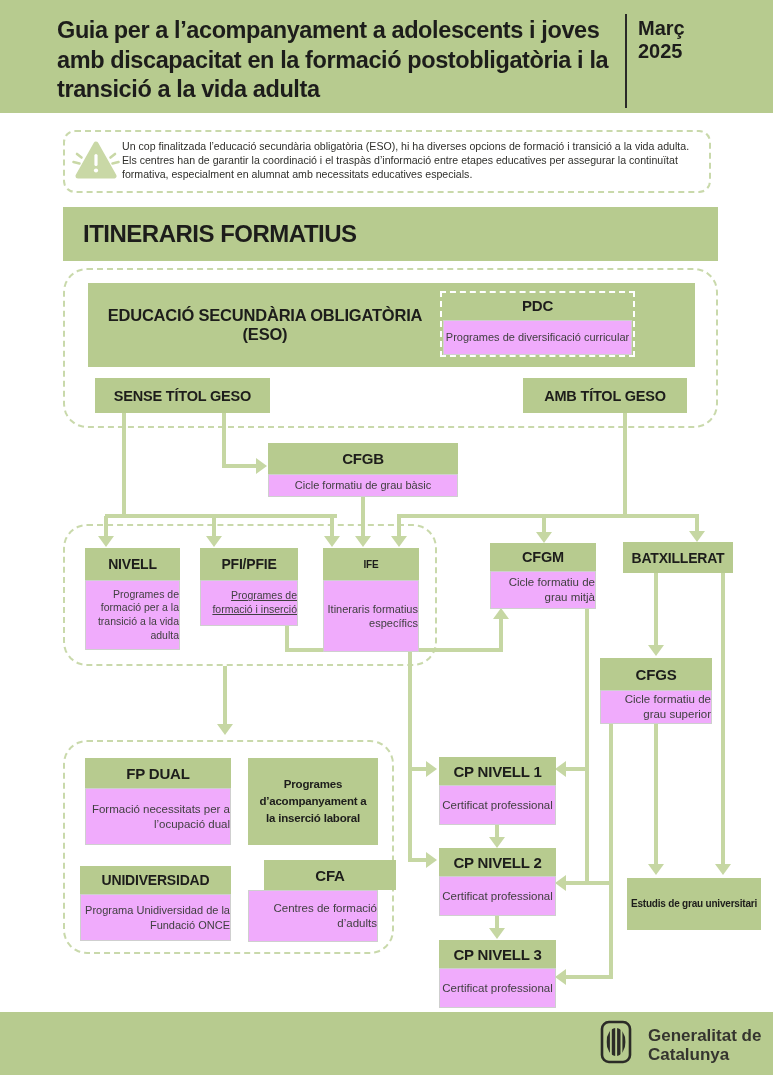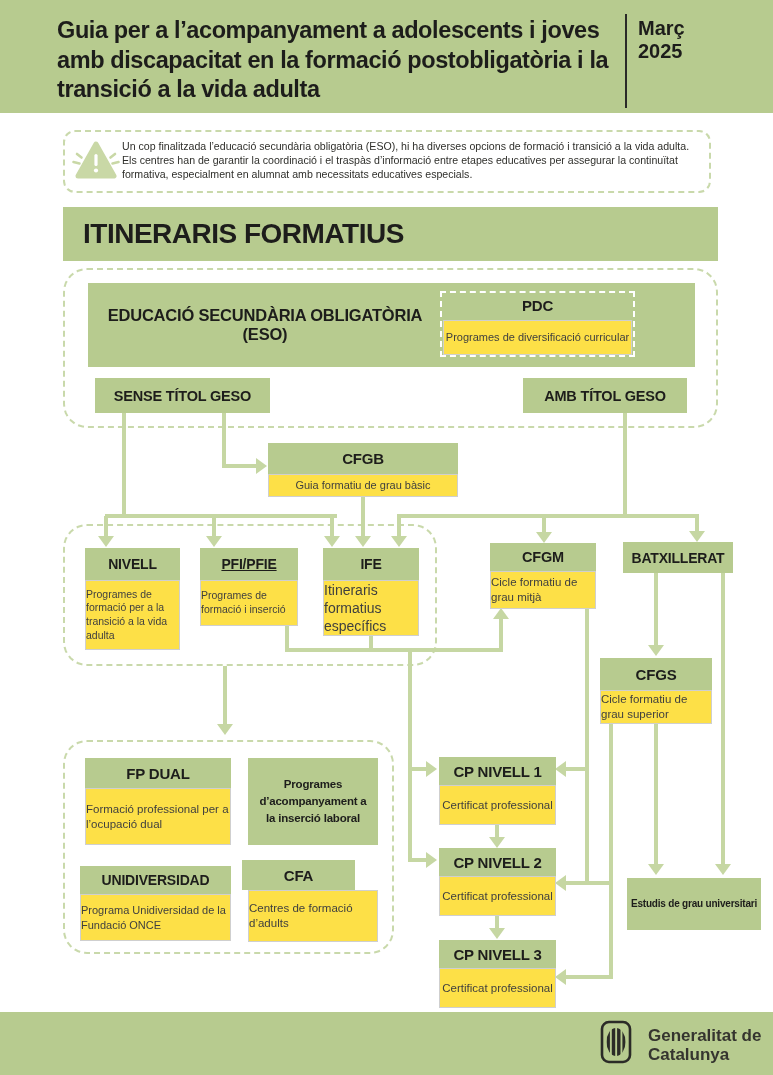--- a/index.html
+++ b/index.html
@@ -21,64 +21,64 @@
   .hdr-date{left:638px;top:17px;width:70px;font-size:20px;font-weight:700;line-height:1.15;color:var(--dark);}
   .ftr{left:0;top:1012px;width:773px;height:63px;background:var(--green);}
   .ftr-text{left:648px;top:1027px;width:125px;font-size:17px;font-weight:700;line-height:1.1;color:#35352f;}
 
   
   .notice{left:63px;top:130px;width:648px;height:63px;border:2px dashed var(--dash);border-radius:12px;}
   .notice-text{left:122px;top:139px;width:584px;font-size:10.6px;line-height:1.33;color:#2f2f2b;}
 
   
   .bar{left:63px;top:207px;width:655px;height:54px;background:var(--green);display:flex;align-items:center;}
-  .bar-text{margin-left:20px;font-size:28px;font-weight:700;letter-spacing:-0.5px;color:var(--dark);}
+  .bar-text{margin-left:20px;font-size:24px;font-weight:700;letter-spacing:-0.5px;color:var(--dark);}
 
   
   .dashbox{border:2px dashed var(--dash);border-radius:24px;}
   .c1{left:63px;top:268px;width:655px;height:160px;}
   .c2{left:63px;top:524px;width:374px;height:142px;}
   .c3{left:63px;top:740px;width:331px;height:214px;}
 
   
   .gfill{background:var(--green);}
   .hbox{display:flex;align-items:center;justify-content:center;text-align:center;background:var(--green);color:var(--dark);font-weight:700;letter-spacing:-0.2px;}
-  .wbody{display:flex;align-items:center;justify-content:center;text-align:left;background:#fde047;border:1px solid #cfcfcf;color:var(--body);line-height:1.3;}
+  .wbody{display:flex;align-items:center;justify-content:center;text-align:right;background:#f0abfc;border:1px solid #cfcfcf;color:var(--body);line-height:1.3;}
 
   .eso{left:88px;top:283px;width:607px;height:84px;}
   .eso-title{left:100px;top:283px;width:330px;height:84px;font-size:16.5px;white-space:pre-line;}
   .pdc{left:440px;top:291px;width:195px;height:66px;border:2px dashed #ffffff;}
   .pdc-label{left:442px;top:292px;width:191px;height:26px;background:transparent;font-size:15px;}
   .pdc-body{left:443px;top:320px;width:189px;height:35px;font-size:11px;}
 
   .sense{left:95px;top:378px;width:175px;height:35px;font-size:14.5px;}
   .amb{left:523px;top:378px;width:164px;height:35px;font-size:14.5px;}
 
   .cfgb-h{left:268px;top:443px;width:190px;height:31px;font-size:15px;}
   .cfgb-b{left:268px;top:474px;width:190px;height:23px;font-size:11px;}
 
   .pftva-h{left:85px;top:548px;width:95px;height:32px;font-size:14px;}
   .pftva-b{left:85px;top:580px;width:95px;height:70px;font-size:10.5px;}
-  .pfi-h{left:200px;top:548px;width:98px;height:32px;font-size:14px;text-decoration:underline;}
-  .pfi-b{left:200px;top:580px;width:98px;height:46px;font-size:10.5px;}
-  .ife-h{left:323px;top:548px;width:96px;height:32px;font-size:14px;}
-  .ife-b{left:323px;top:580px;width:96px;height:56px;font-size:14px;}
+  .pfi-h{left:200px;top:548px;width:98px;height:32px;font-size:14px;}
+  .pfi-b{left:200px;top:580px;width:98px;height:46px;font-size:10.5px;text-decoration:underline;}
+  .ife-h{left:323px;top:548px;width:96px;height:32px;font-size:10px;}
+  .ife-b{left:323px;top:580px;width:96px;height:72px;font-size:11px;}
   .cfgm-h{left:490px;top:543px;width:106px;height:28px;font-size:14.5px;}
   .cfgm-b{left:490px;top:571px;width:106px;height:38px;font-size:11.5px;}
   .batx{left:623px;top:542px;width:110px;height:31px;font-size:14px;}
 
   .cfgs-h{left:600px;top:658px;width:112px;height:32px;font-size:15px;}
   .cfgs-b{left:600px;top:690px;width:112px;height:34px;font-size:11.5px;}
 
   .fpdual-h{left:85px;top:758px;width:146px;height:30px;font-size:15px;}
   .fpdual-b{left:85px;top:788px;width:146px;height:57px;font-size:11.5px;}
   .prog{left:248px;top:758px;width:130px;height:87px;font-size:11.5px;line-height:1.45;padding:0 6px;}
   .unid-h{left:80px;top:866px;width:151px;height:28px;font-size:14px;}
   .unid-b{left:80px;top:894px;width:151px;height:47px;font-size:11px;}
-  .cfa-h{left:242px;top:860px;width:113px;height:30px;font-size:15px;}
+  .cfa-h{left:264px;top:860px;width:132px;height:30px;font-size:15px;}
   .cfa-b{left:248px;top:890px;width:130px;height:52px;font-size:11.5px;}
 
   .cp1-h{left:439px;top:757px;width:117px;height:28px;font-size:15px;}
   .cp1-b{left:439px;top:785px;width:117px;height:40px;font-size:11.5px;}
   .cp2-h{left:439px;top:848px;width:117px;height:28px;font-size:15px;}
   .cp2-b{left:439px;top:876px;width:117px;height:40px;font-size:11.5px;}
   .cp3-h{left:439px;top:940px;width:117px;height:28px;font-size:15px;}
   .cp3-b{left:439px;top:968px;width:117px;height:40px;font-size:11.5px;}
 
   .estudis{left:627px;top:878px;width:134px;height:52px;font-size:10px;line-height:1.35;}
@@ -180,37 +180,37 @@
   <div class="abs gfill eso"></div>
   <div class="abs hbox eso-title" style="background:transparent;">EDUCACIÓ SECUNDÀRIA OBLIGATÒRIA
 (ESO)</div>
   <div class="abs pdc"></div>
   <div class="abs hbox pdc-label">PDC</div>
   <div class="abs wbody pdc-body">Programes de diversificació curricular</div>
   <div class="abs hbox sense">SENSE TÍTOL GESO</div>
   <div class="abs hbox amb">AMB TÍTOL GESO</div>
 
   <div class="abs hbox cfgb-h">CFGB</div>
-  <div class="abs wbody cfgb-b">Guia formatiu de grau bàsic</div>
+  <div class="abs wbody cfgb-b">Cicle formatiu de grau bàsic</div>
 
   <div class="abs hbox pftva-h">NIVELL</div>
   <div class="abs wbody pftva-b">Programes de formació per a la transició a la vida adulta</div>
   <div class="abs hbox pfi-h">PFI/PFIE</div>
   <div class="abs wbody pfi-b">Programes de formació i inserció</div>
   <div class="abs hbox ife-h">IFE</div>
   <div class="abs wbody ife-b">Itineraris formatius específics</div>
   <div class="abs hbox cfgm-h">CFGM</div>
   <div class="abs wbody cfgm-b">Cicle formatiu de grau mitjà</div>
   <div class="abs hbox batx">BATXILLERAT</div>
 
   <div class="abs hbox cfgs-h">CFGS</div>
   <div class="abs wbody cfgs-b">Cicle formatiu de grau superior</div>
 
   <div class="abs hbox fpdual-h">FP DUAL</div>
-  <div class="abs wbody fpdual-b">Formació professional per a l’ocupació dual</div>
+  <div class="abs wbody fpdual-b">Formació necessitats per a l’ocupació dual</div>
   <div class="abs hbox prog">Programes d’acompanyament a la inserció laboral</div>
   <div class="abs hbox unid-h">UNIDIVERSIDAD</div>
   <div class="abs wbody unid-b">Programa Unidiversidad de la Fundació ONCE</div>
   <div class="abs hbox cfa-h">CFA</div>
   <div class="abs wbody cfa-b">Centres de formació d’adults</div>
 
   <div class="abs hbox cp1-h">CP NIVELL 1</div>
   <div class="abs wbody cp1-b">Certificat professional</div>
   <div class="abs hbox cp2-h">CP NIVELL 2</div>
   <div class="abs wbody cp2-b">Certificat professional</div>

